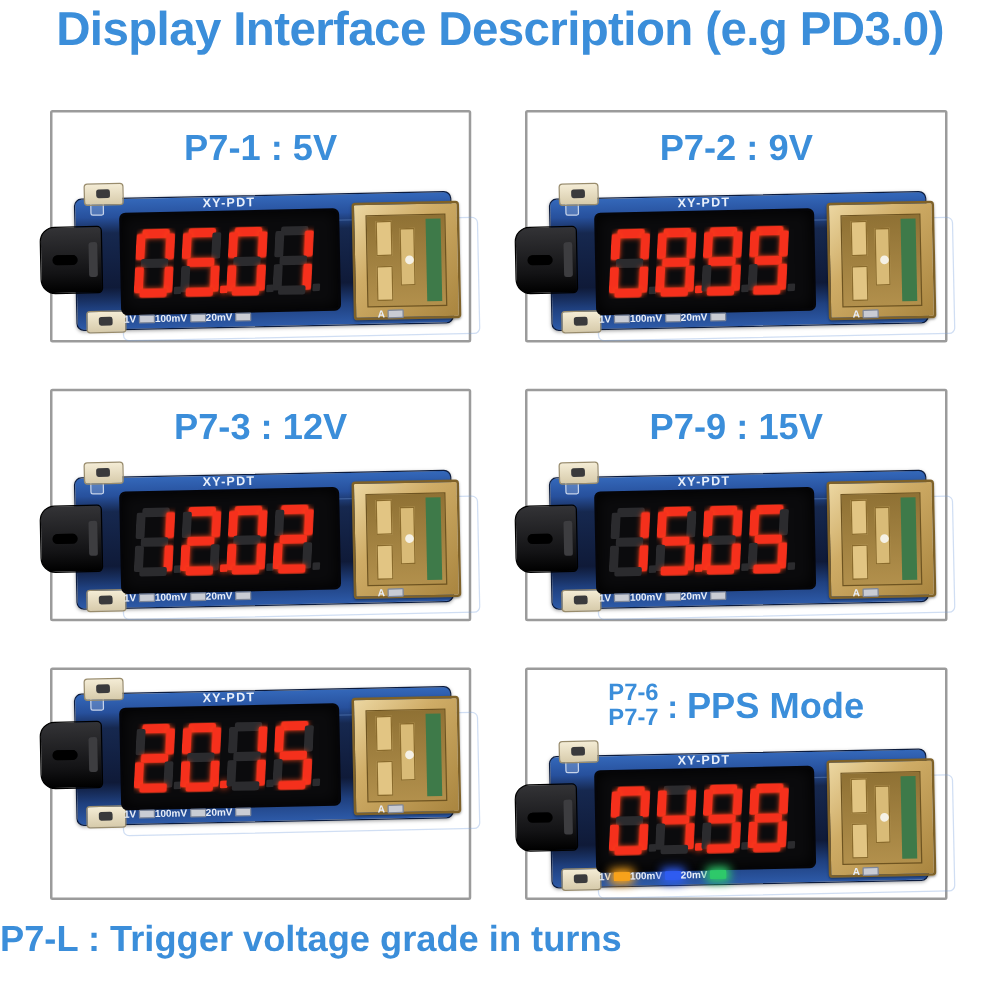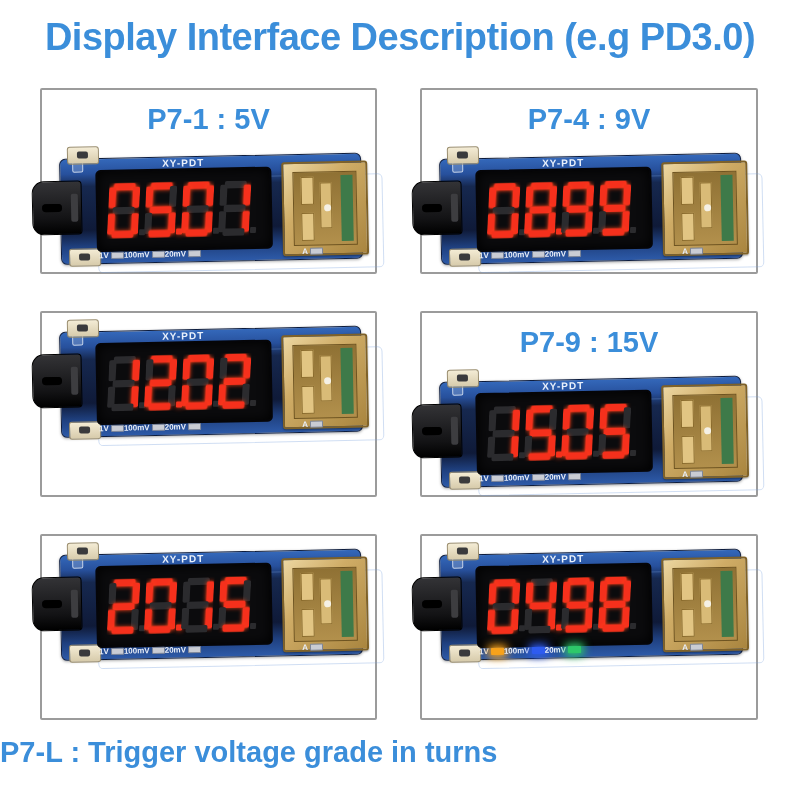--- a/index.html
+++ b/index.html
@@ -1,21 +1,21 @@
 <!DOCTYPE html>
 <html style="--accent: #3B8EDA; --display: #0B0B0D;"><head>
 <meta charset="utf-8">
 <style>
   html,body{margin:0;padding:0;}
   body{
     width:800px;height:800px;background:#ffffff;position:relative;
     font-family:"Liberation Sans","DejaVu Sans",sans-serif;overflow:hidden;
   }
   .page-title{
-    position:absolute;top:16px;left:0;width:100%;text-align:center;
+    position:absolute;top:3px;left:0;width:100%;text-align:center;
     font-size:38px;font-weight:600;letter-spacing:-0.5px;color:var(--accent,#3b8eda);
     white-space:nowrap;
   }
   .grid{
     position:absolute;left:40px;top:88px;width:718px;
     display:grid;grid-template-columns:337px 338px;column-gap:43px;row-gap:37px;
   }
   .panel{
     position:relative;height:182px;background:#ffffff;
     border:2px solid #9b9b9b;border-radius:2px;overflow:visible;
@@ -206,21 +206,21 @@
         </span>
         <span class="silk-item">
           <span class="silk-label">A</span>
           <span class="led" style="background: rgb(201, 204, 212);"></span>
         </span>
       </div>
     </div>
   </div>
     <div class="panel">
     <div class="panel-label-row">
-      <span class="label-single">P7-4 : 9V</span>
+      <span class="label-single">P7-2 : 9V</span>
 
     </div>
     <div class="device">
       <div class="pcb">
         <div class="pcb-trace"></div>
       </div>
       <div class="logo-icon"></div>
       <div class="brand">XY-PDT</div>
       <div class="usb-c">
         <div class="usb-c-slot"></div>
@@ -305,20 +305,24 @@
           <span class="led" style="background: rgb(201, 204, 212);"></span>
         </span>
         <span class="silk-item">
           <span class="silk-label">A</span>
           <span class="led" style="background: rgb(201, 204, 212);"></span>
         </span>
       </div>
     </div>
   </div>
     <div class="panel">
+    <div class="panel-label-row">
+      <span class="label-single">P7-3 : 12V</span>
+
+    </div>
     <div class="device">
       <div class="pcb">
         <div class="pcb-trace"></div>
       </div>
       <div class="logo-icon"></div>
       <div class="brand">XY-PDT</div>
       <div class="usb-c">
         <div class="usb-c-slot"></div>
         <div class="usb-c-latch"></div>
       </div>
@@ -597,20 +601,31 @@
           <span class="led" style="background: rgb(201, 204, 212);"></span>
         </span>
         <span class="silk-item">
           <span class="silk-label">A</span>
           <span class="led" style="background: rgb(201, 204, 212);"></span>
         </span>
       </div>
     </div>
   </div>
     <div class="panel">
+    <div class="panel-label-row">
+
+      <span class="label-stack">
+        <span class="stack-col">
+          <span>P7-6</span>
+          <span>P7-7</span>
+        </span>
+        <span class="stack-sep">:</span>
+        <span class="stack-main">PPS Mode</span>
+      </span>
+    </div>
     <div class="device">
       <div class="pcb">
         <div class="pcb-trace"></div>
       </div>
       <div class="logo-icon"></div>
       <div class="brand">XY-PDT</div>
       <div class="usb-c">
         <div class="usb-c-slot"></div>
         <div class="usb-c-latch"></div>
       </div>

